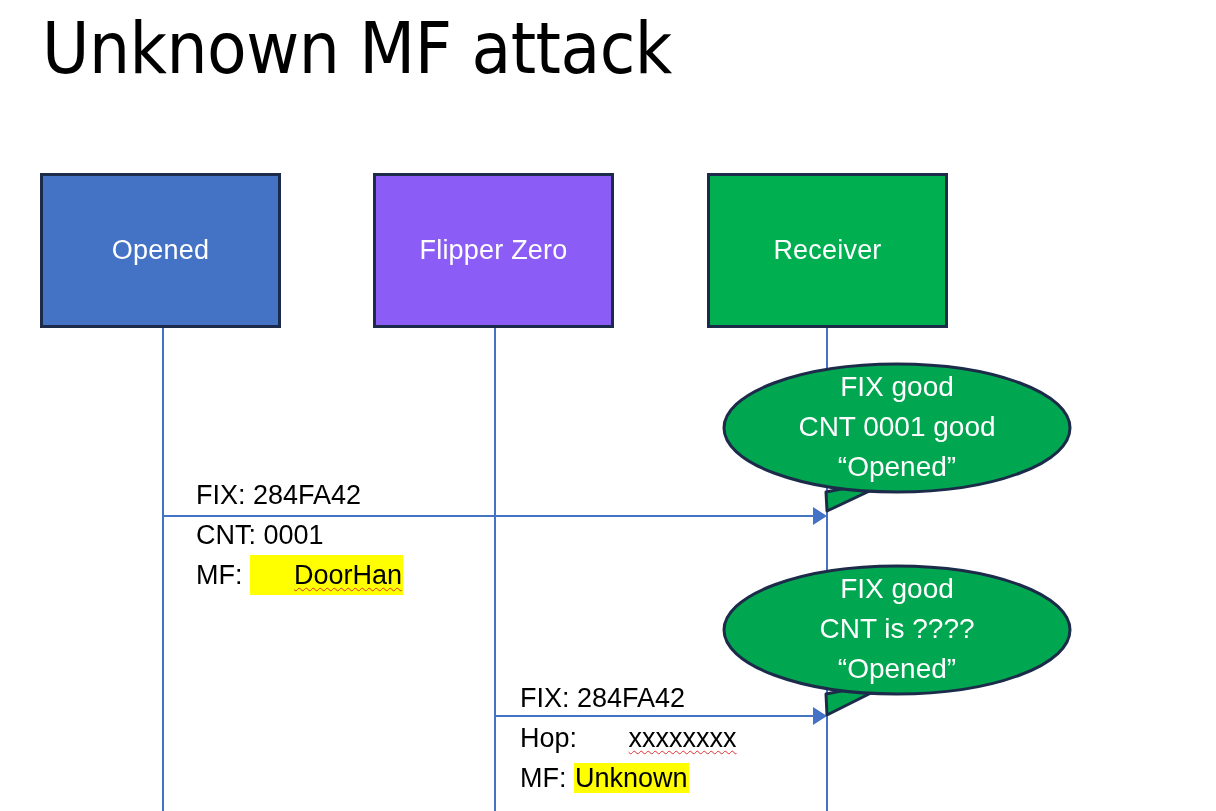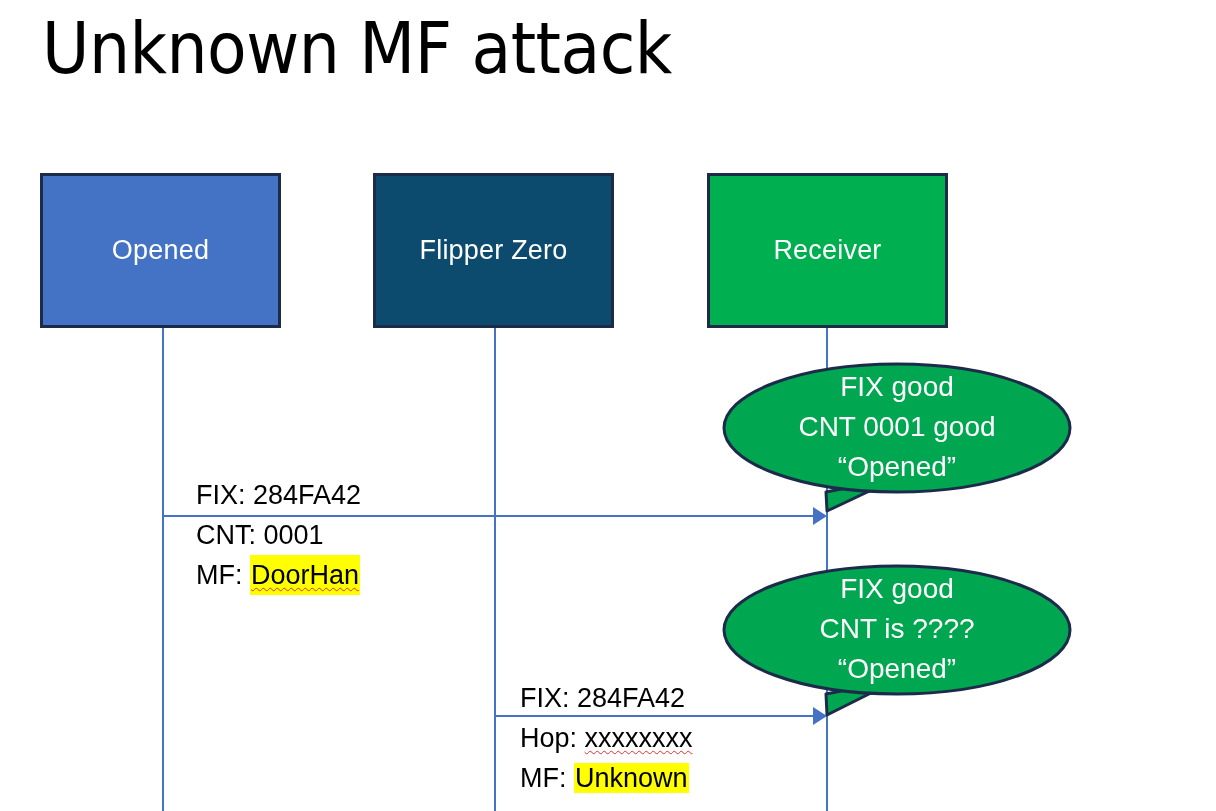--- a/index.html
+++ b/index.html
@@ -89,20 +89,21 @@
     padding: 0 1px;
   }
   .squiggle {
     position: relative;
     display: inline-block;
     text-decoration-line: underline;
     text-decoration-style: wavy;
     text-decoration-color: #e03030;
     text-decoration-thickness: 1px;
     text-underline-offset: 3px;
+    padding-left: 44px;
   }
 
   
   .callout {
     position: absolute;
   }
   .callout svg {
     display: block;
     overflow: visible;
   }
@@ -128,21 +129,21 @@
   <div id="slide-title">Unknown MF attack</div>
 
   <div class="lifeline" style="left:162px; top:327px; height:484px;"></div>
   <div class="lifeline" style="left:494px; top:327px; height:484px;"></div>
   <div class="lifeline" style="left:826px; top:327px; height:484px;"></div>
 
   <div class="actor-box" style="left:40px; top:173px; width:241px; height:155px; background:#4472C4;">
     <span class="actor-label">Opened</span>
   </div>
 
-  <div class="actor-box" style="left:373px; top:173px; width:241px; height:155px; background:#0c4a6e;">
+  <div class="actor-box" style="left:373px; top:173px; width:241px; height:155px; background:#8b5cf6;">
     <span class="actor-label">Flipper Zero</span>
   </div>
 
   <div class="actor-box" style="left:707px; top:173px; width:241px; height:155px; background:#00B050;">
     <span class="actor-label">Receiver</span>
   </div>
 
   <div class="msg-line" style="left:163px; top:515px; width:658px;"></div>
   <div class="msg-arrowhead" style="left:813px; top:507px;"></div>
 

